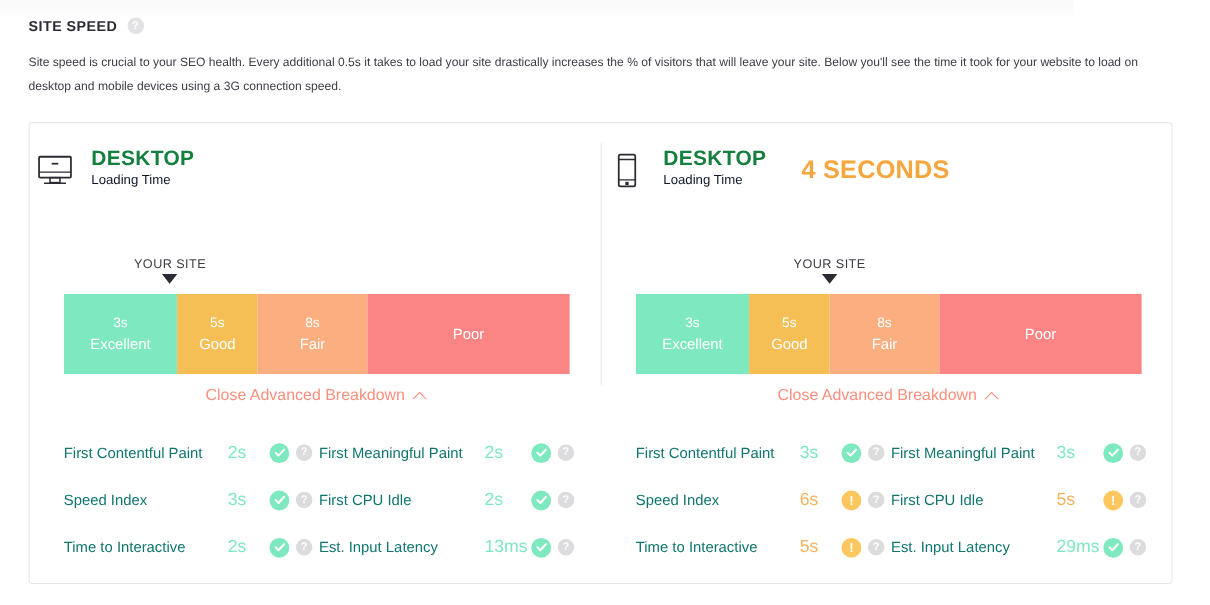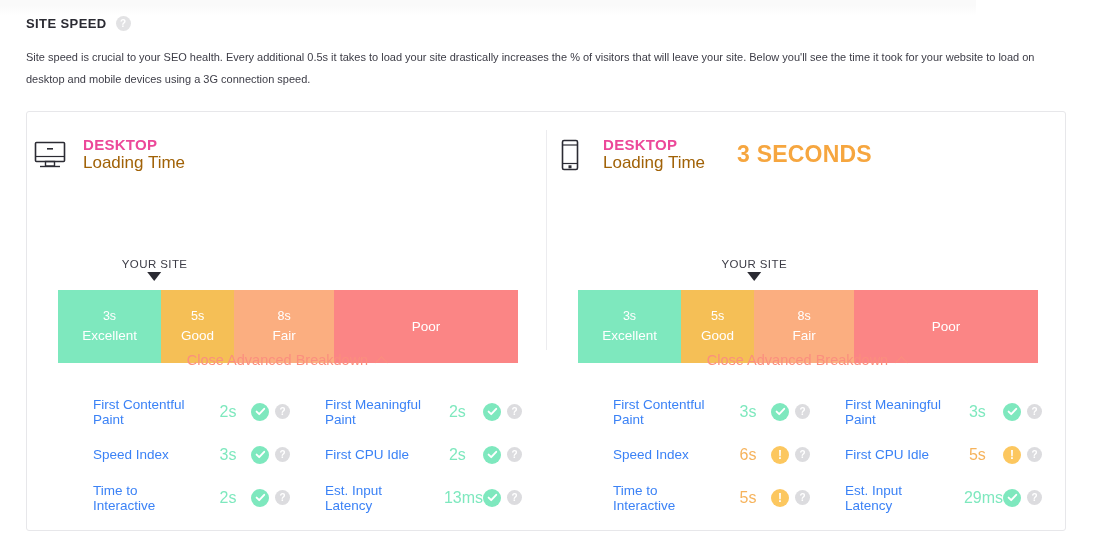--- a/index.html
+++ b/index.html
@@ -53,31 +53,31 @@
   .panel.desktop { left: 0; }
   .panel.mobile  { left: 520px; }
 
   .panel-head {
     position: absolute; top: 24px; left: 0; width: 100%;
     display: flex; align-items: center;
   }
   .dev-icon { width: 46px; flex: none; display: flex; justify-content: center; }
   .dev-labels { margin-left: 10px; }
   .dev-type {
-    font-size: 15px; font-weight: bold; color: #ec4899;
+    font-size: 19px; font-weight: bold; color: #15803d;
     letter-spacing: .3px; line-height: 17px;
   }
-  .dev-sub { font-size: 17px; color: #a16207; line-height: 20px; }
+  .dev-sub { font-size: 12px; color: #0f172a; line-height: 20px; }
   .big-time {
     margin-left: 32px; font-size: 23px; font-weight: bold;
     letter-spacing: .2px;
   }
 
   
-  .gauge-wrap { position: absolute; left: 31px; top: 145px; width: 460px; }
+  .gauge-wrap { position: absolute; left: 31px; top: 122px; width: 460px; }
   .pointer-row { position: relative; height: 33px; }
   .pointer {
     position: absolute; transform: translateX(-50%);
     text-align: center; white-space: nowrap;
   }
   .pointer-label {
     font-size: 11.5px; color: #3c3c46; letter-spacing: .4px;
     line-height: 14px;
   }
   .pointer-tri {
@@ -109,21 +109,21 @@
 
   
   .metrics {
     position: absolute; top: 278px; left: 31px;
     width: 465px; display: flex;
   }
   .mcol { width: 232px; }
   .mrow {
     display: flex; align-items: center; height: 43px;
   }
-  .mname { font-size: 13.5px; color: #3b82f6; margin-left: 35px; }
+  .mname { font-size: 13.5px; color: #0f766e; }
   .mval  { font-size: 16px; font-weight: 500; margin-left: 18px; }
   .mval.ok   { color: #7ee8be; }
   .mval.warn { color: #f6b35c; }
   .badge {
     width: 18px; height: 18px; border-radius: 50%; flex: none;
     display: flex; align-items: center; justify-content: center;
   }
   .badge.ok   { background: #7ee8be; }
   .badge.warn { background: #fcc75f; }
   .badge svg { display: block; }
@@ -287,21 +287,21 @@
             <rect x="4.5" y="2.5" width="15" height="29" rx="1.5" fill="none" stroke="#2b2b33" stroke-width="1.6"></rect>
             <path d="M4.5 7 H19.5" stroke="#2b2b33" stroke-width="1.2"></path>
             <path d="M4.5 25.5 H19.5" stroke="#2b2b33" stroke-width="1.2"></path>
             <rect x="10.5" y="27.3" width="3" height="3" fill="#2b2b33"></rect>
           </svg>
         </span>
         <span class="dev-labels">
           <div class="dev-type">DESKTOP</div>
           <div class="dev-sub">Loading Time</div>
         </span>
-        <span class="big-time" style="color: rgb(246, 166, 63);">3 SECONDS</span>
+        <span class="big-time" style="color: rgb(246, 166, 63);">4 SECONDS</span>
       </div>
 
       <div class="gauge-wrap">
         <div class="pointer-row">
           <div class="pointer" style="left: 38.3%;">
             <div class="pointer-label">YOUR SITE</div>
             <div class="pointer-tri"></div>
           </div>
         </div>
         <div class="bar">

